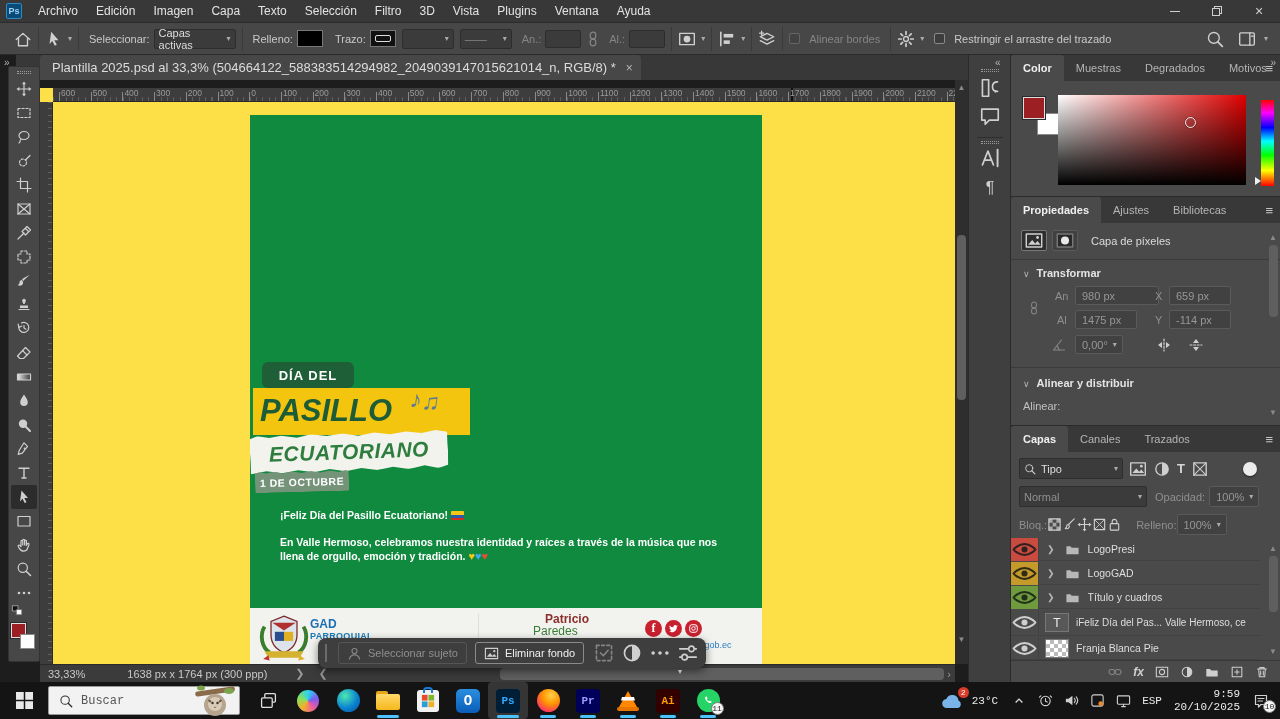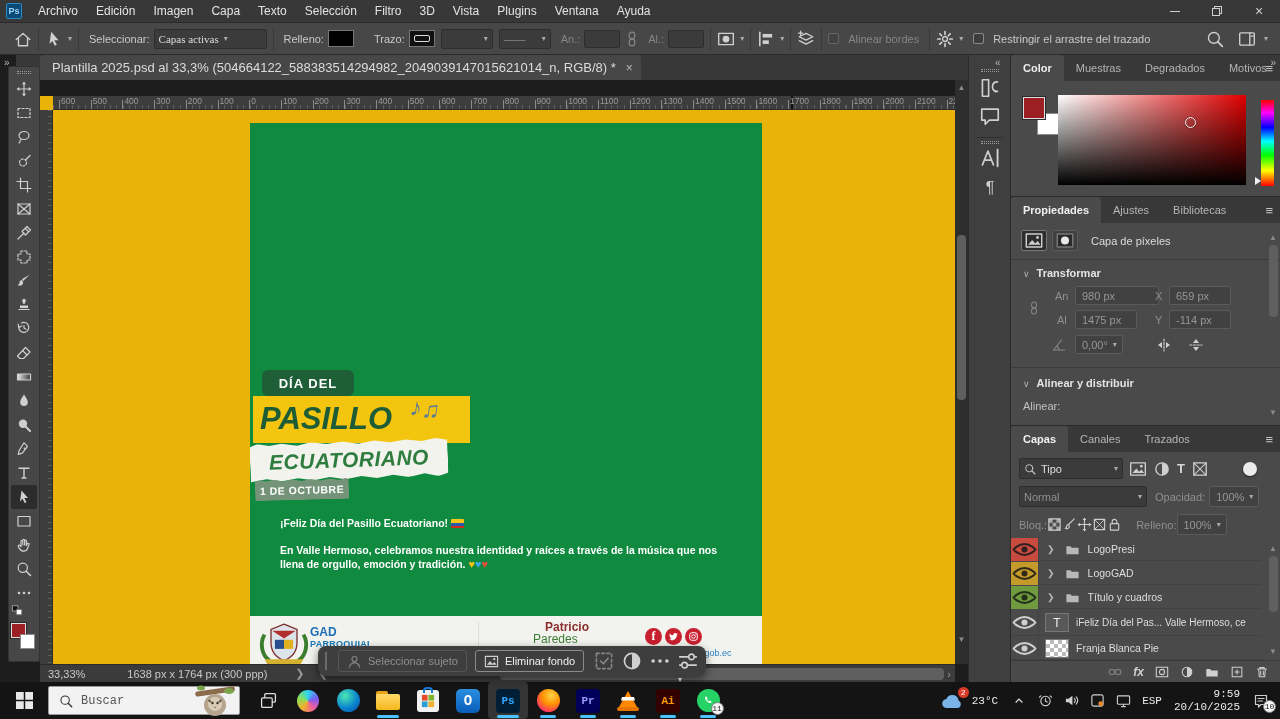--- a/index.html
+++ b/index.html
@@ -34,21 +34,21 @@
   
   .toolbar{left:8px;top:66px;width:32px;height:596px;background:#474747;border:1px solid #333;border-radius:2px;display:flex;flex-direction:column;align-items:center;padding-top:4px;}
   .grip{width:14px;height:3px;border-top:1px dotted #9a9a9a;border-bottom:1px dotted #9a9a9a;margin-bottom:3px;}
   .tool{width:26px;height:24px;display:flex;align-items:center;justify-content:center;color:#d2d2d2;position:relative;}
   .tool.sel{background:#2c2c2c;border-radius:2px;}
   .tool svg{width:16px;height:16px;}
   .swatches{position:relative;width:26px;height:34px;margin-top:4px;}
   .fg{position:absolute;left:0;top:2px;width:15px;height:15px;background:#9c1f24;border:1px solid #e0e0e0;outline:1px solid #2a2a2a;}
   .bgc{position:absolute;left:9px;top:13px;width:15px;height:15px;background:#fff;border:1px solid #8a8a8a;}
   
-  .canvas{left:40px;top:96px;width:915px;height:584px;background:#eab308;}
+  .canvas{left:40px;top:88px;width:915px;height:584px;background:#fde047;}
   .hruler{position:absolute;left:13px;top:0;width:902px;height:14px;background:#3d3d3d;border-bottom:1px solid #2a2a2a;overflow:hidden;}
   .hruler .minor{position:absolute;left:0;bottom:0;width:100%;height:4px;background:repeating-linear-gradient(to right,#5e5e5e 0 1px,transparent 1px 6.34px);}
   .rlabel{position:absolute;top:0;font-size:8.5px;color:#9a9a9a;}
   .vruler{position:absolute;left:0;top:14px;width:13px;height:570px;background:#3d3d3d;border-right:1px solid #2a2a2a;
     background-image:repeating-linear-gradient(to bottom,#5e5e5e 0 1px,transparent 1px 6.34px);background-size:4px 100%;background-position:right 0;background-repeat:no-repeat;}
   .marker{position:absolute;top:0;width:2px;height:14px;background:#111;}
   
   .doc{position:absolute;left:210px;top:27px;width:512px;height:551px;background:#108a3f;overflow:hidden;}
   .pill{position:absolute;left:12px;top:247px;width:92px;height:26px;background:#1e5f38;border-radius:6px;
     color:#fff;font-weight:bold;font-size:13px;letter-spacing:1px;display:flex;align-items:center;justify-content:center;}
@@ -172,28 +172,28 @@
       </span>
     <div class="sep"></div>
     <span class="ico" style="width:18px;height:18px;">
         <svg viewBox="0 0 16 16" width="100%" height="100%" fill="none" stroke="currentColor" stroke-width="1.2" stroke-linecap="round" stroke-linejoin="round">
           <path d="M5.5 1.5l6.5 7.5H8.3l2.2 4.2-1.8.9-2.2-4.3-2.5 2.6z" fill="currentColor" stroke="none"></path>
         </svg>
       </span>
     <span class="caret">▾</span>
     <div class="sep"></div>
     <span class="obtxt">Seleccionar:</span>
-    <div class="dd" style="width:113px;justify-content:flex-start;font-family:Liberation Serif, serif;">
+    <div class="dd" style="width:82px;justify-content:flex-start;">
       <span>Capas activas</span>
         <span class="caret">▾</span>
     </div>
     <div class="sep"></div>
     <span class="obtxt">Relleno:</span>
     <div style="width:26px;height:17px;background:#000;border:1px solid #777;"></div>
-    <span class="obtxt" style="margin-left:20px;">Trazo:</span>
+    <span class="obtxt" style="margin-left:12px;">Trazo:</span>
     <div style="width:26px;height:17px;background:#111;border:1px solid #777;display:flex;align-items:center;justify-content:center;">
         <div style="width:16px;height:7px;border:1px solid #ddd;border-radius:2px;"></div>
       </div>
     <div class="dd dis" style="width:52px;margin-left:6px;justify-content:flex-end;">
         <span class="caret">▾</span>
       </div>
     <div class="dd dis" style="width:52px;margin-left:6px;justify-content:space-between;">
         <span style="color:#888;">——</span>
         <span class="caret">▾</span>
       </div>

